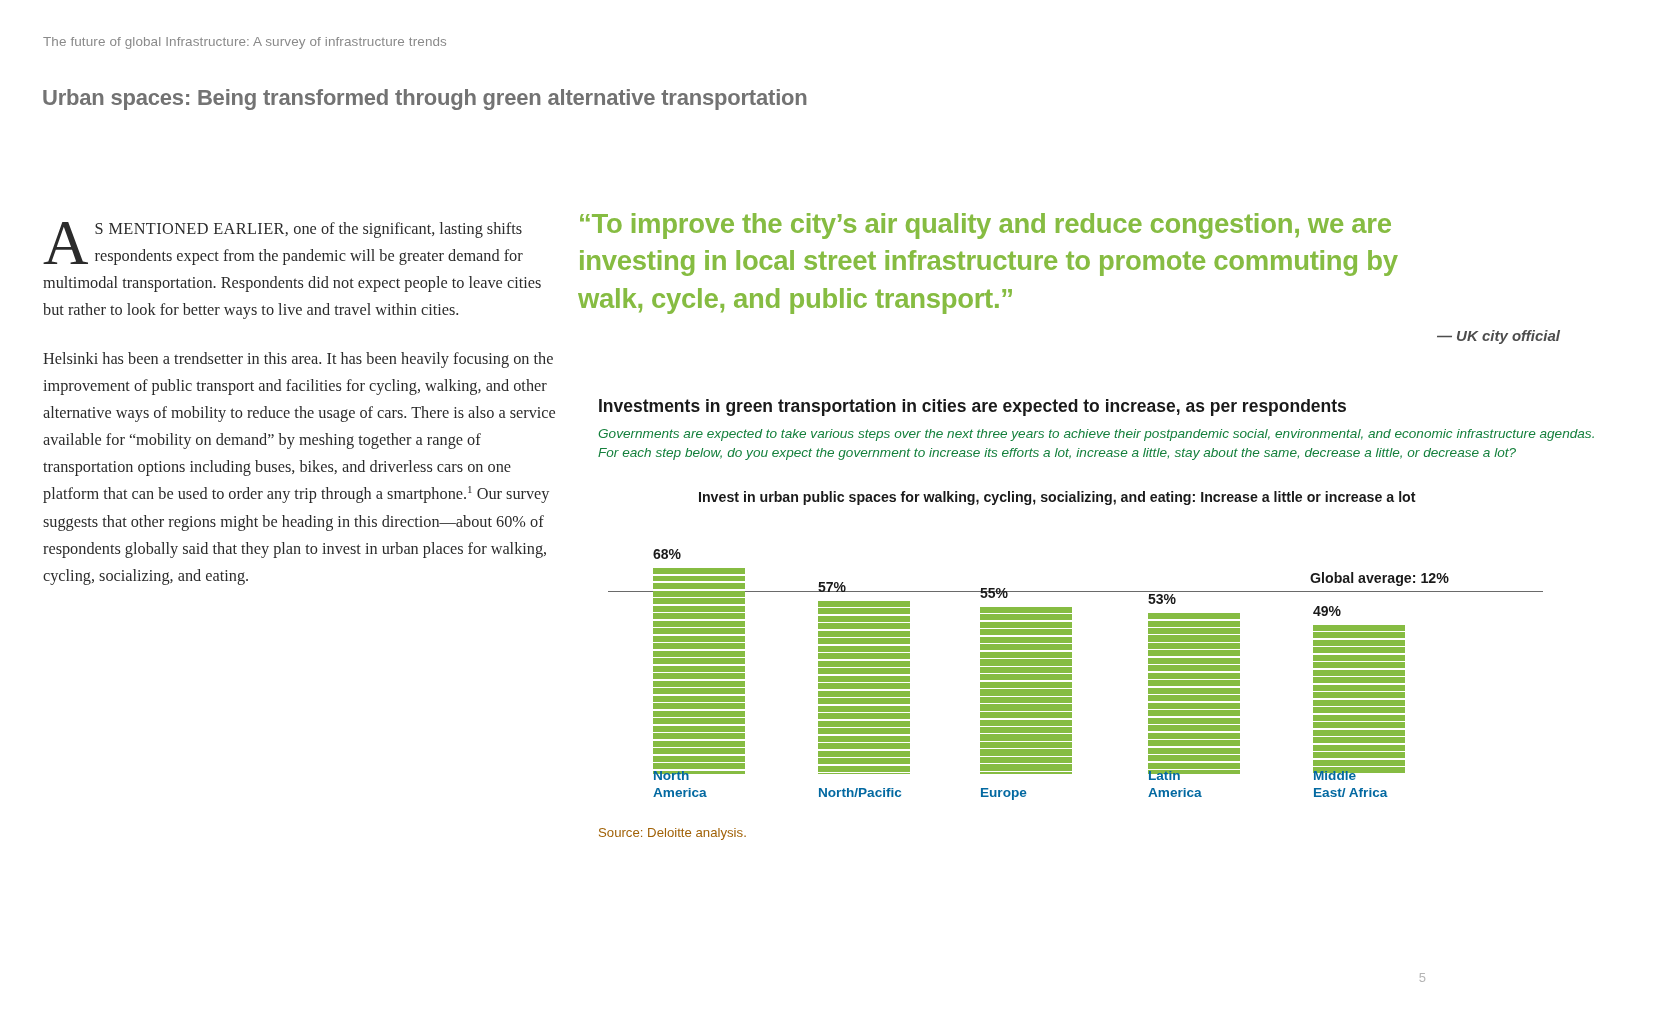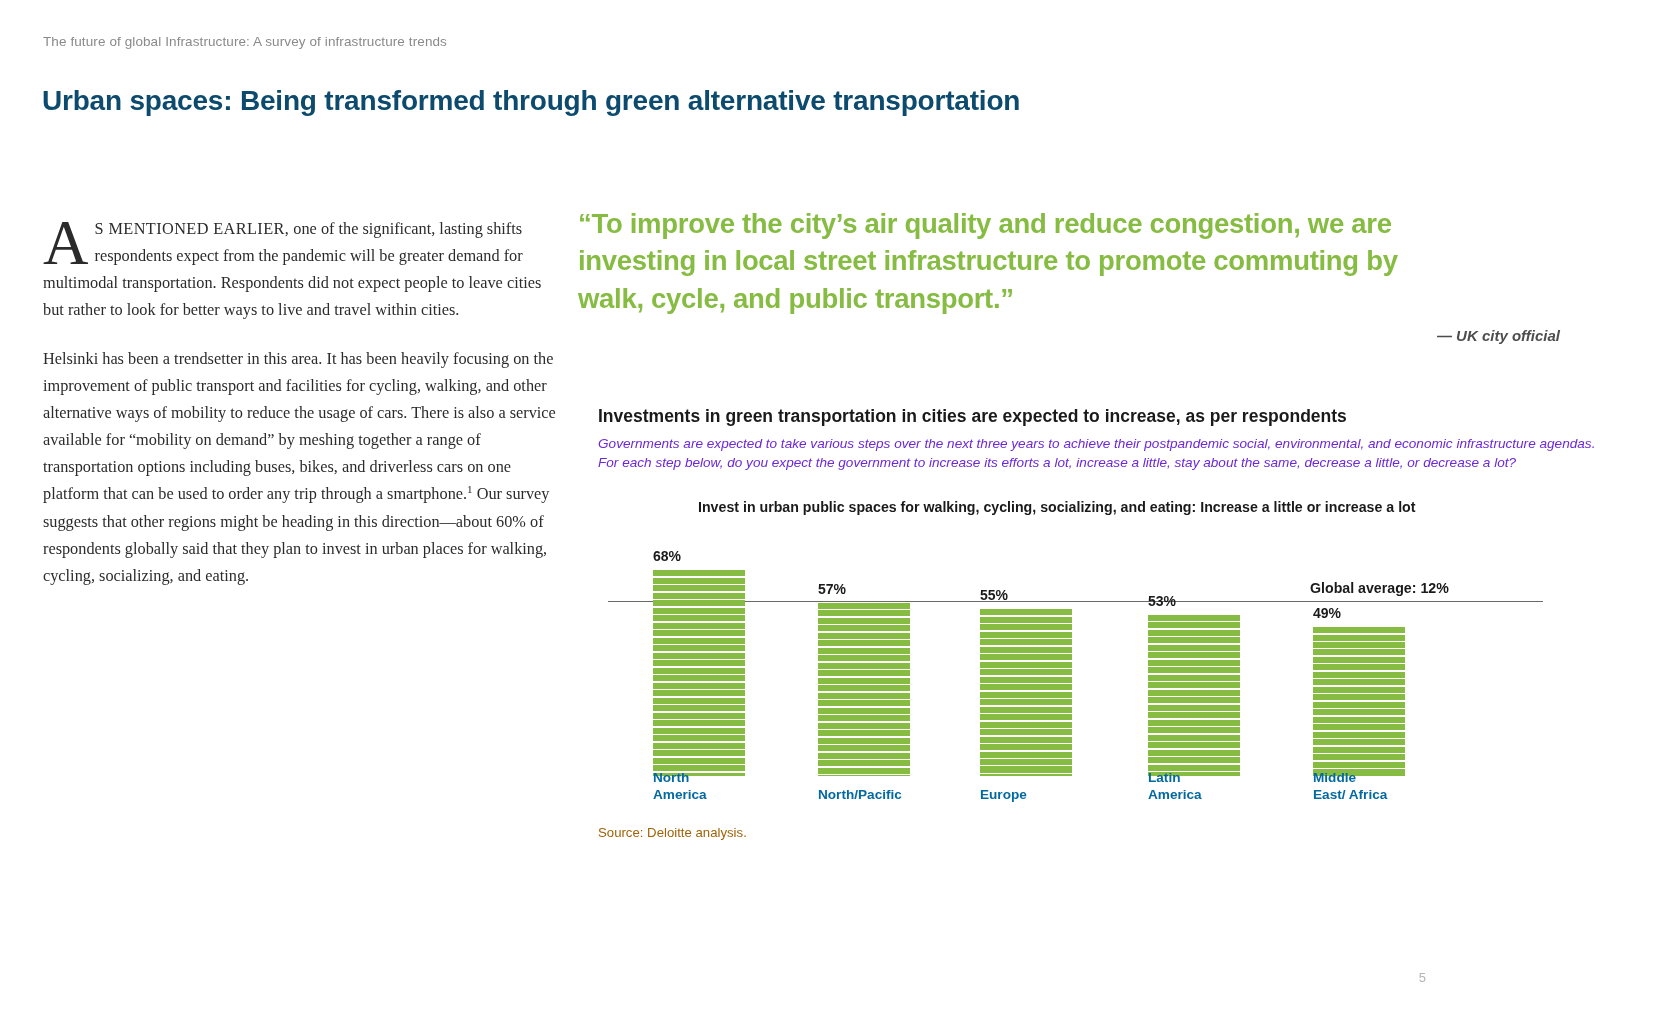--- a/index.html
+++ b/index.html
@@ -21,23 +21,23 @@
     position: absolute;
     left: 43px; top: 34px;
     font-size: 13.5px;
     color: #8a8a8a;
     letter-spacing: 0.1px;
     font-family: "Liberation Sans", sans-serif;
   }
   .page-title {
     position: absolute;
     left: 42px; top: 85px;
-    font-size: 28px;
-    font-weight: bold;
-    color: #0c4a6e;
+    font-size: 22px;
+    font-weight: bold;
+    color: #737373;
     letter-spacing: -0.2px;
     font-family: "Liberation Sans", sans-serif;
   }
 
   
   .left-col {
     position: absolute;
     left: 43px; top: 215px;
     width: 515px;
   }
@@ -93,31 +93,31 @@
     position: absolute;
     left: 598px; top: 386px;
     width: 1010px;
   }
   .fig-label {
     font-size: 13px;
     color: #6f6f6f;
     letter-spacing: 0.6px;
   }
   .fig-title {
-    margin-top: 20px;
+    margin-top: 10px;
     font-size: 17.5px;
     font-weight: bold;
     color: #1a1a1a;
   }
   .fig-sub {
     margin-top: 7px;
     font-size: 13.6px;
     font-style: italic;
     line-height: 1.42;
-    color: #6d28d9;
+    color: #15803d;
     width: 1000px;
   }
   .chart-heading {
     margin-top: 26px;
     margin-left: 100px;
     font-size: 14.2px;
     font-weight: bold;
     color: #1a1a1a;
   }
 
@@ -137,21 +137,21 @@
   }
   .avg-label {
     position: absolute;
     font-size: 14.2px;
     font-weight: bold;
     color: #1a1a1a;
     white-space: nowrap;
   }
   .bar-group {
     position: absolute;
-    bottom: 8px;
+    bottom: 0;
     width: 92px;
   }
   .bar-value {
     position: absolute;
     left: 0;
     font-size: 14px;
     font-weight: bold;
     color: #1a1a1a;
   }
   .bar {

